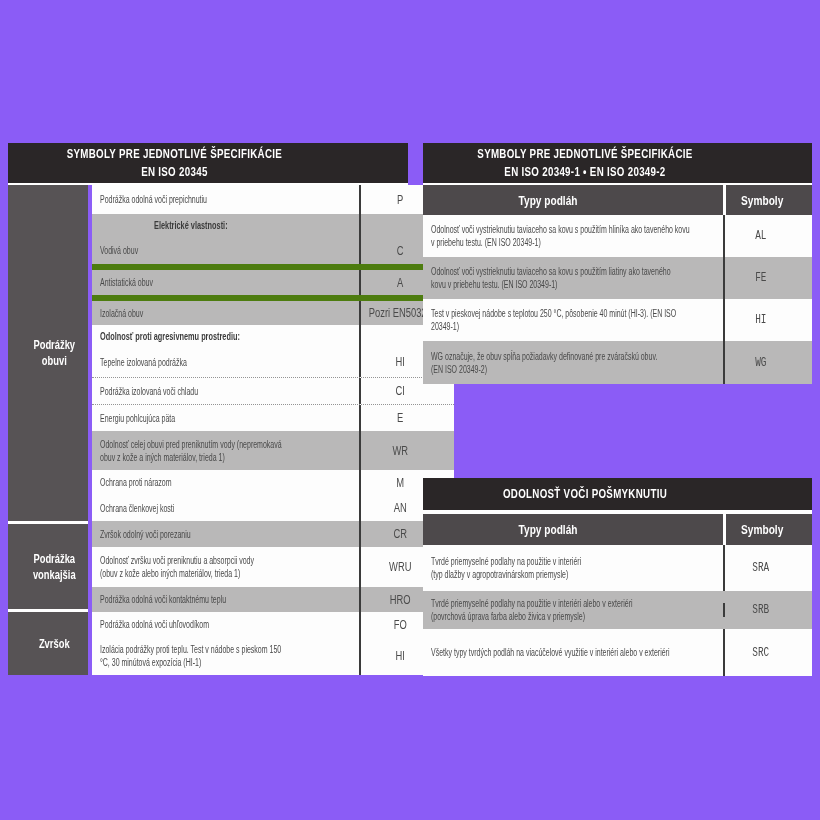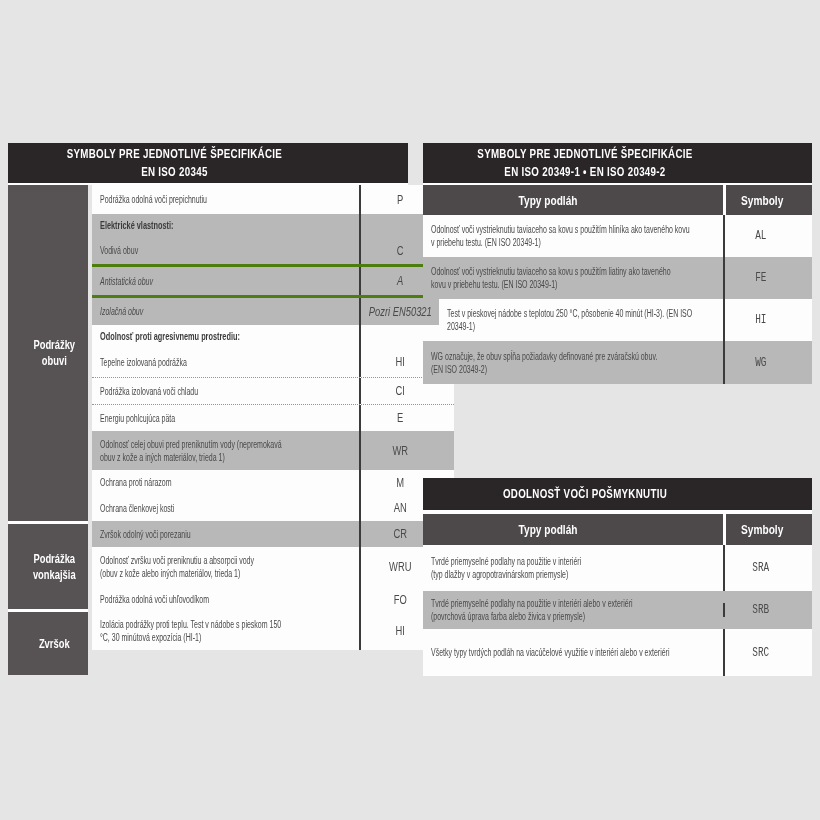--- a/index.html
+++ b/index.html
@@ -1,17 +1,17 @@
 <!DOCTYPE html>
 <html style="--header-bg: #2a2627; --subheader-bg: #4d494b; --category-bg: #575355; --row-gray: #b9b8b8;"><head>
 <meta charset="utf-8">
 <style>
   html,body { margin:0; padding:0; background:#ffffff; }
   .canvas {
-    position:relative; width:820px; height:820px; background:#e5e5e5;
+    position:relative; width:820px; height:820px; background:#8b5cf6;
     font-family:"Liberation Sans","DejaVu Sans",sans-serif; overflow:hidden;
   }
   .tbl { position:absolute; }
 
   
   .thead {
     background:var(--header-bg,#2a2627); color:#fff;
     display:flex; align-items:center; justify-content:center;
     border-bottom:2px solid #fff; box-sizing:border-box;
   }
@@ -35,21 +35,21 @@
   .subhead.with-gap { border-top:2px solid #fff; }
   .sub-desc { flex:1; display:flex; align-items:center; justify-content:center; color:#fff; }
   .sub-sym  { width:89px; border-left:3px solid #fff; box-sizing:border-box;
               display:flex; align-items:center; justify-content:center; color:#fff; }
   .sub-txt { font-weight:bold; font-size:13.5px; }
 
   
   .row { display:flex; box-sizing:border-box; background:#fdfdfd; overflow:hidden; }
   .row.gray { background:var(--row-gray,#b9b8b8); }
   .row.sep-dotted { border-top:1px dotted #949494; }
-  .row.sep-white  { border-top:3px solid #4d7c0f;font-style:italic; }
+  .row.sep-white  { border-top:6px solid #4d7c0f; }
   .desc {
     flex:1; display:flex; align-items:center; padding-left:8px; overflow:hidden;
     color:#494949; font-size:10px; line-height:13px;
   }
   .row.bold .desc { font-weight:bold; color:#3b3b3b; font-size:10.5px; }
   .sym {
     display:flex; align-items:center; justify-content:center;
     border-left:2px solid #3b3b3b; box-sizing:border-box;
     color:#4a4a4a; font-size:12.5px; overflow:hidden;
   }
@@ -93,21 +93,21 @@
         </div>
       <div class="rowscol" id="left-rows">
           <div class="row" style="height: 29px;">
             <div class="desc">
               <span class="txt">Podrážka odolná voči prepichnutiu</span>
             </div>
             <div class="sym">
               <span class="txt-c">P</span>
             </div>
           </div>
-          <div class="row gray bold" style="height: 23px;">
+          <div class="row gray bold" style="height: 23px; text-align: center;">
             <div class="desc">
               <span class="txt">Elektrické vlastnosti:</span>
             </div>
             <div class="sym">
               <span class="txt-c"></span>
             </div>
           </div>
           <div class="row gray" style="height: 27px;">
             <div class="desc">
               <span class="txt">Vodivá obuv</span>
@@ -197,20 +197,28 @@
               <span class="txt-c">CR</span>
             </div>
           </div>
           <div class="row" style="height: 40px;">
             <div class="desc">
               <span class="txt">Odolnosť zvršku voči preniknutiu a absorpcii vody
 (obuv z kože alebo iných materiálov, trieda 1)</span>
             </div>
             <div class="sym">
               <span class="txt-c">WRU</span>
+            </div>
+          </div>
+          <div class="row gray" style="height: 25px;">
+            <div class="desc">
+              <span class="txt">Podrážka odolná voči kontaktnému teplu</span>
+            </div>
+            <div class="sym">
+              <span class="txt-c">HRO</span>
             </div>
           </div>
           <div class="row" style="height: 25px;">
             <div class="desc">
               <span class="txt">Podrážka odolná voči uhľovodíkom</span>
             </div>
             <div class="sym">
               <span class="txt-c">FO</span>
             </div>
           </div>
@@ -252,21 +260,21 @@
         </div>
         <div class="row gray" style="height: 42px; justify-content: center;">
           <div class="desc">
             <span class="txt">Odolnosť voči vystrieknutiu taviaceho sa kovu s použitím liatiny ako taveného
 kovu v priebehu testu. (EN ISO 20349-1)</span>
           </div>
           <div class="sym">
             <span class="txt-c">FE</span>
           </div>
         </div>
-        <div class="row" style="height: 42px; margin-left: 16px;">
+        <div class="row" style="height: 42px;">
           <div class="desc">
             <span class="txt">Test v pieskovej nádobe s teplotou 250 °C, pôsobenie 40 minút (HI-3). (EN ISO
 20349-1)</span>
           </div>
           <div class="sym">
             <span class="txt-c">HI</span>
           </div>
         </div>
         <div class="row gray" style="height: 43px;">
           <div class="desc">

